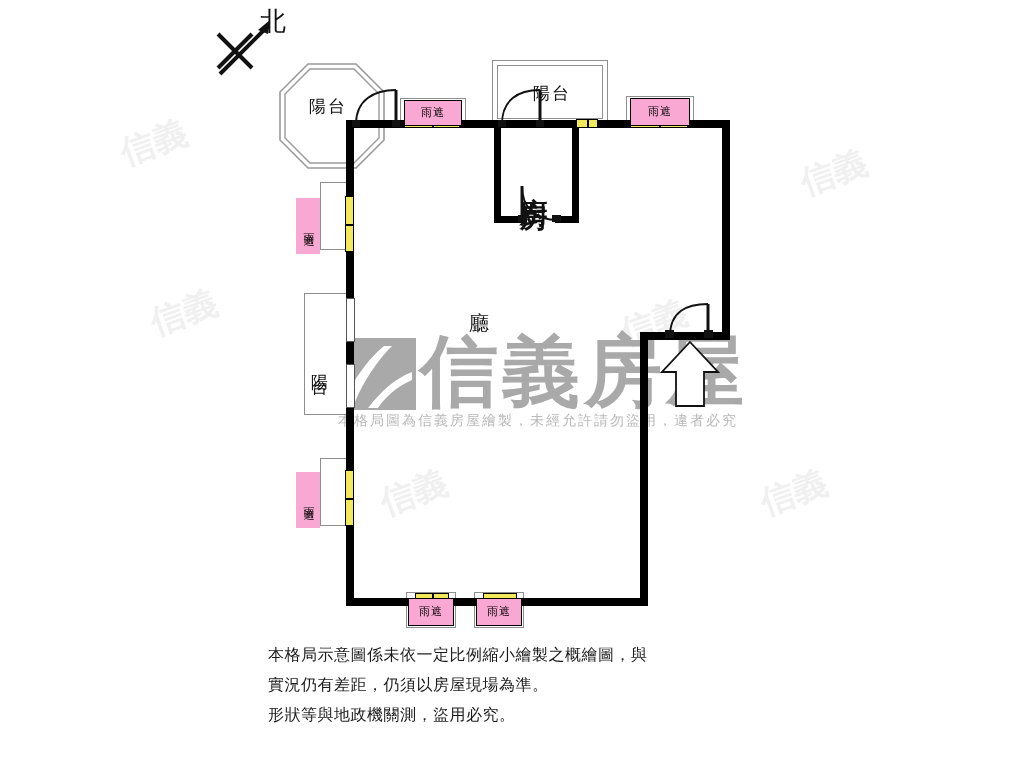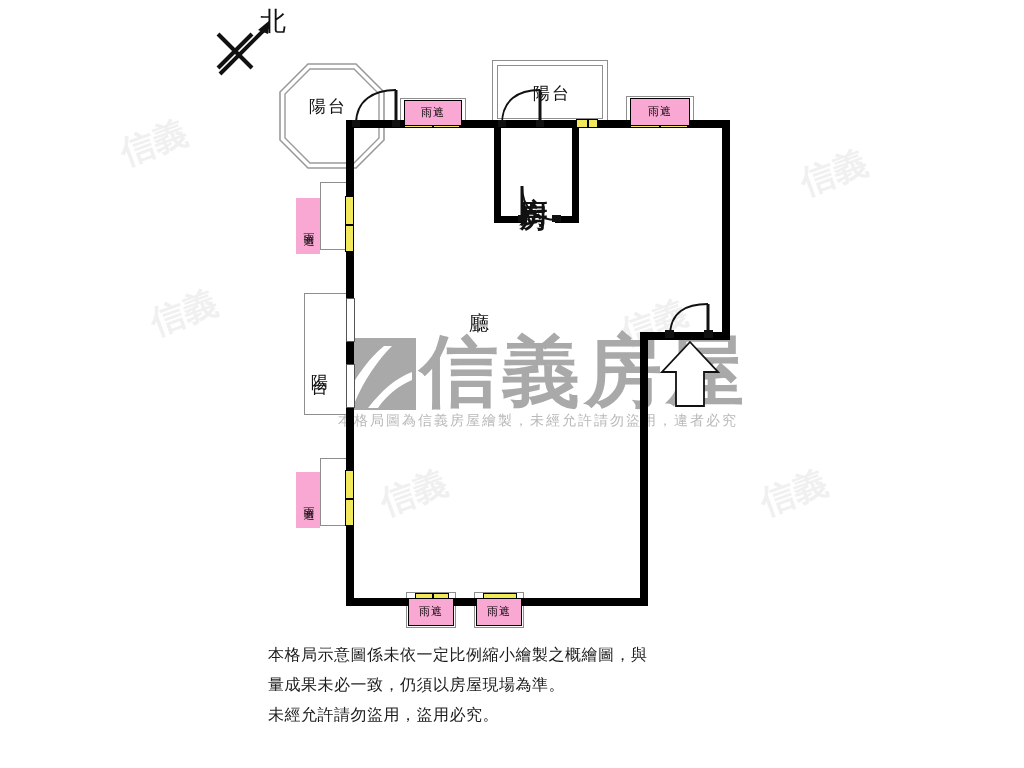--- a/index.html
+++ b/index.html
@@ -218,17 +218,17 @@
   <div class="chip" style="left:476px;top:598px;width:44px;height:26px;">雨遮</div>
 
   <div class="roomlabel vert" style="left:518px;top:142px;width:34px;height:72px;font-size:28px;letter-spacing:4px;font-weight:bold;">廚房</div>
 
   <div class="roomlabel vert" style="left:310px;top:338px;width:22px;height:52px;font-size:17px;letter-spacing:3px;">陽台</div>
 
   <div class="roomlabel" style="left:462px;top:310px;width:34px;font-size:20px;">廳</div>
 
   <div id="disclaimer">
     <p>本格局示意圖係未依一定比例縮小繪製之概繪圖，與</p>
-    <p>量成果未必一致，仍須以房屋現場為準。</p>
-    <p>未經允許請勿盜用，盜用必究。</p>
+    <p>實況仍有差距，仍須以房屋現場為準。</p>
+    <p>形狀等與地政機關測，盜用必究。</p>
   </div>
 
 </div>
 
 </body></html>

